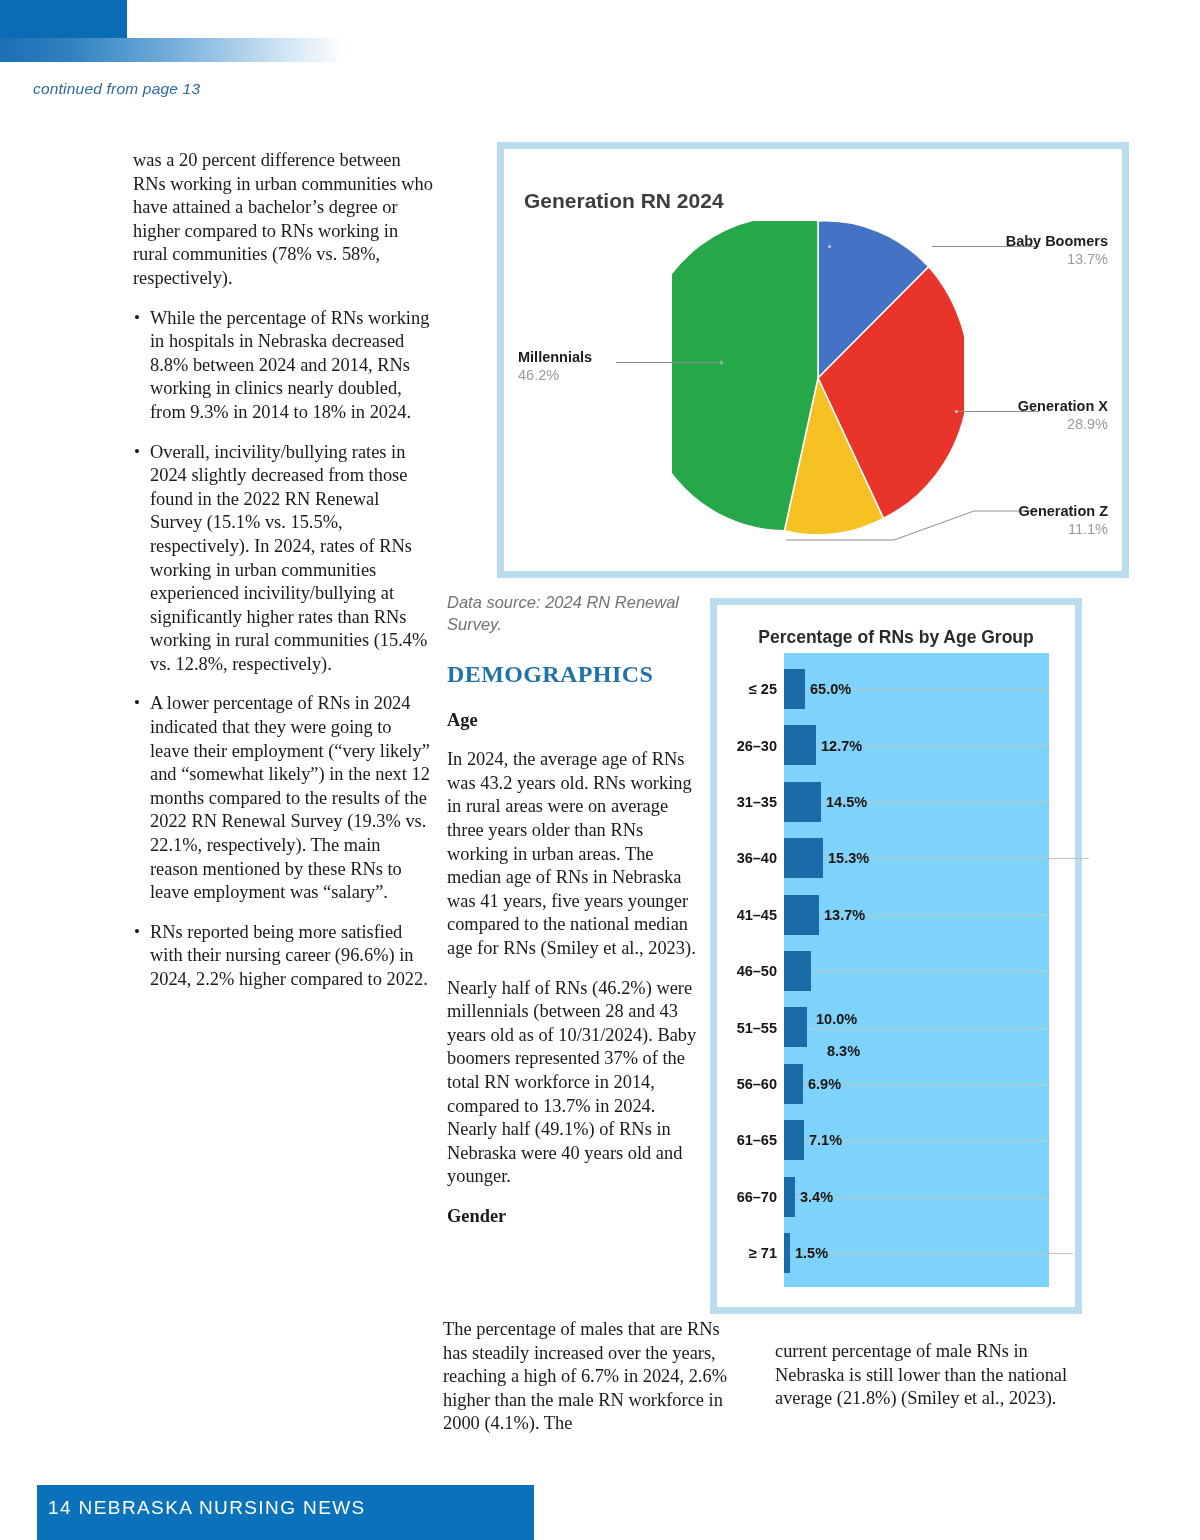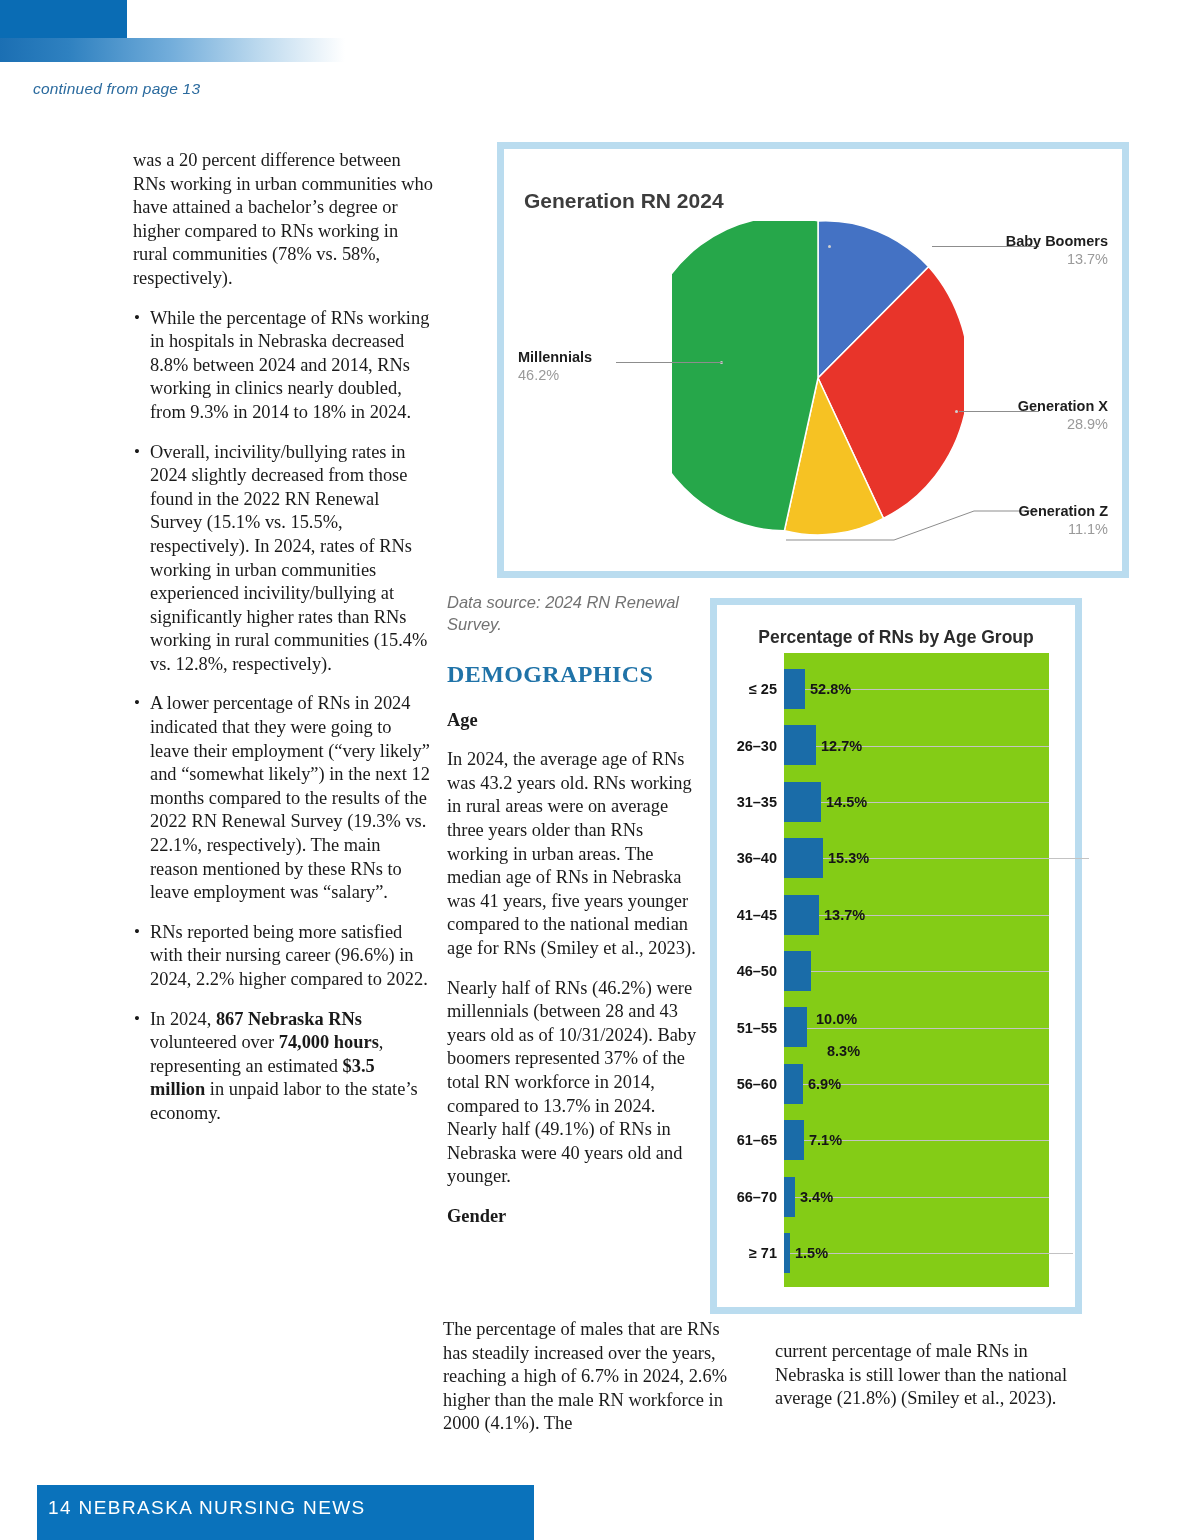--- a/index.html
+++ b/index.html
@@ -176,21 +176,21 @@
     text-align: center;
     font-family: "Liberation Sans", sans-serif;
     font-weight: bold;
     font-size: 17.5px;
     color: #2b2b2b;
   }
   #bar-plot {
     position: absolute;
     left: 67px; top: 48px;
     width: 265px; height: 634px;
-    background: #84cc16;
+    background: #7dd3fc;
   }
   .bar-row {
     position: absolute;
     left: 0;
     width: 100%;
     height: 56.4px;
   }
   .bar-grid {
     position: absolute;
     left: 0; top: 50%;
@@ -234,21 +234,20 @@
 <div id="header-block"></div>
 <div id="header-gradient"></div>
 <div id="continued-note">continued from page 13</div>
 
 <div class="col" id="col-left">
   <p class="para">was a 20 percent difference between RNs working in urban communities who have attained a bachelor’s degree or higher compared to RNs working in rural communities (78% vs. 58%, respectively).</p>
   <p class="bullet">While the percentage of RNs working in hospitals in Nebraska decreased 8.8% between 2024 and 2014, RNs working in clinics nearly doubled, from 9.3% in 2014 to 18% in 2024.</p>
   <p class="bullet">Overall, incivility/bullying rates in 2024 slightly decreased from those found in the 2022 RN Renewal Survey (15.1% vs. 15.5%, respectively).  In 2024, rates of RNs working in urban communities experienced incivility/bullying at significantly higher rates than RNs working in rural communities (15.4% vs. 12.8%, respectively).</p>
   <p class="bullet">A lower percentage of RNs in 2024 indicated that they were going to leave their employment (“very likely” and “somewhat likely”) in the next 12 months compared to the results of the 2022 RN Renewal Survey (19.3% vs. 22.1%, respectively). The main reason mentioned by these RNs to leave employment was “salary”.</p>
   <p class="bullet">RNs reported being more satisfied with their nursing career (96.6%) in 2024, 2.2% higher compared to 2022.</p>
-  <p class="bullet"><span>In 2024, </span><b>867 Nebraska RNs</b><span> volunteered over </span><b>74,000 hours</b><span>, representing an estimated </span><b>$3.5 million</b><span> in unpaid labor to the state’s economy.</span></p>
 </div>
 
 <div class="figure-box" id="pie-figure">
   <div id="pie-title">Generation RN 2024</div>
 
   <div id="pie-wrap">
     <svg id="pie-svg" width="292" height="314" viewBox="0 0 292 314">
       <g transform="translate(146,157)">
 
         <path d="M 0 0 L 0 -157 A 146 157 0 0 1 110.7 -111.3 Z" fill="#4472c4" stroke="#ffffff" stroke-width="1.5"></path>
@@ -302,21 +301,21 @@
 </div>
 
 <div class="figure-box" id="bar-figure">
   <div id="bar-title">Percentage of RNs by Age Group</div>
   <div id="bar-plot">
 
     <div class="bar-row" style="top:8px;">
       <div class="bar-grid"></div>
       <div class="bar-cat">≤ 25</div>
       <div class="bar-rect" style="width:21px;"></div>
-      <div class="bar-val" style="left:21px;">52.8%</div>
+      <div class="bar-val" style="left:21px;">65.0%</div>
     </div>
 
     <div class="bar-row" style="top:64.4px;">
       <div class="bar-grid"></div>
       <div class="bar-cat">26–30</div>
       <div class="bar-rect" style="width:32px;"></div>
       <div class="bar-val" style="left:32px;">12.7%</div>
     </div>
 
     <div class="bar-row" style="top:120.8px;">

